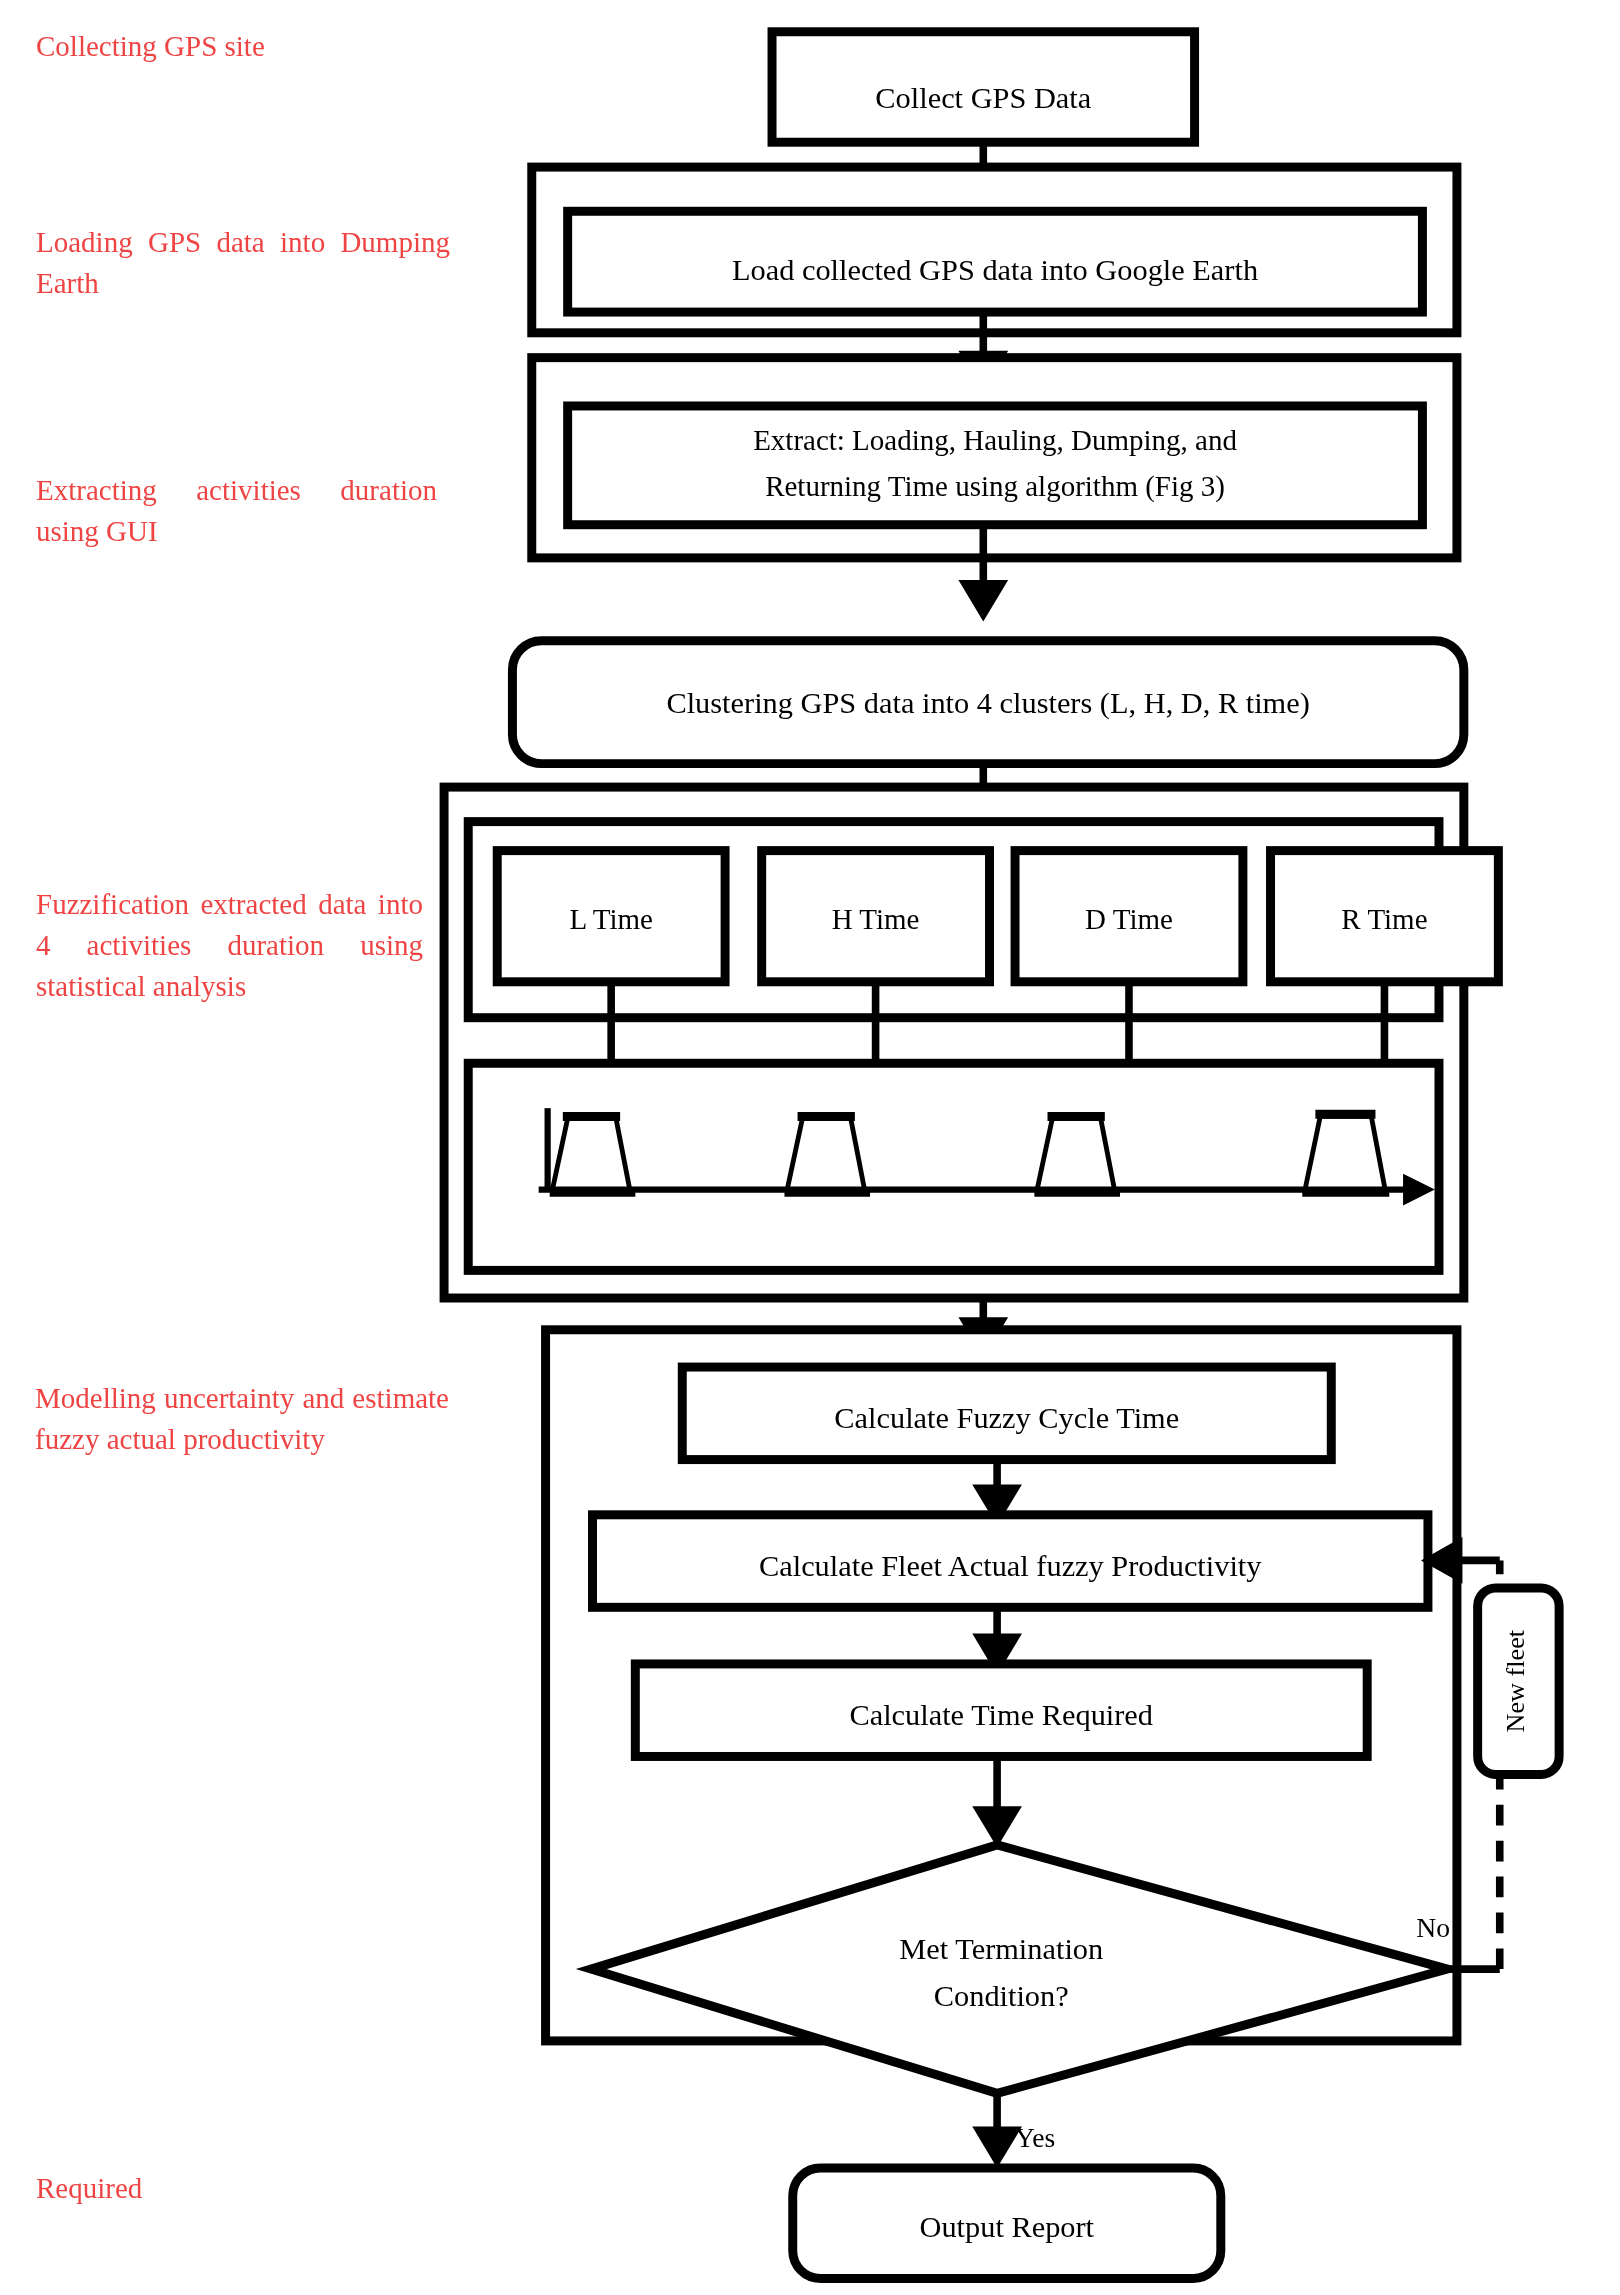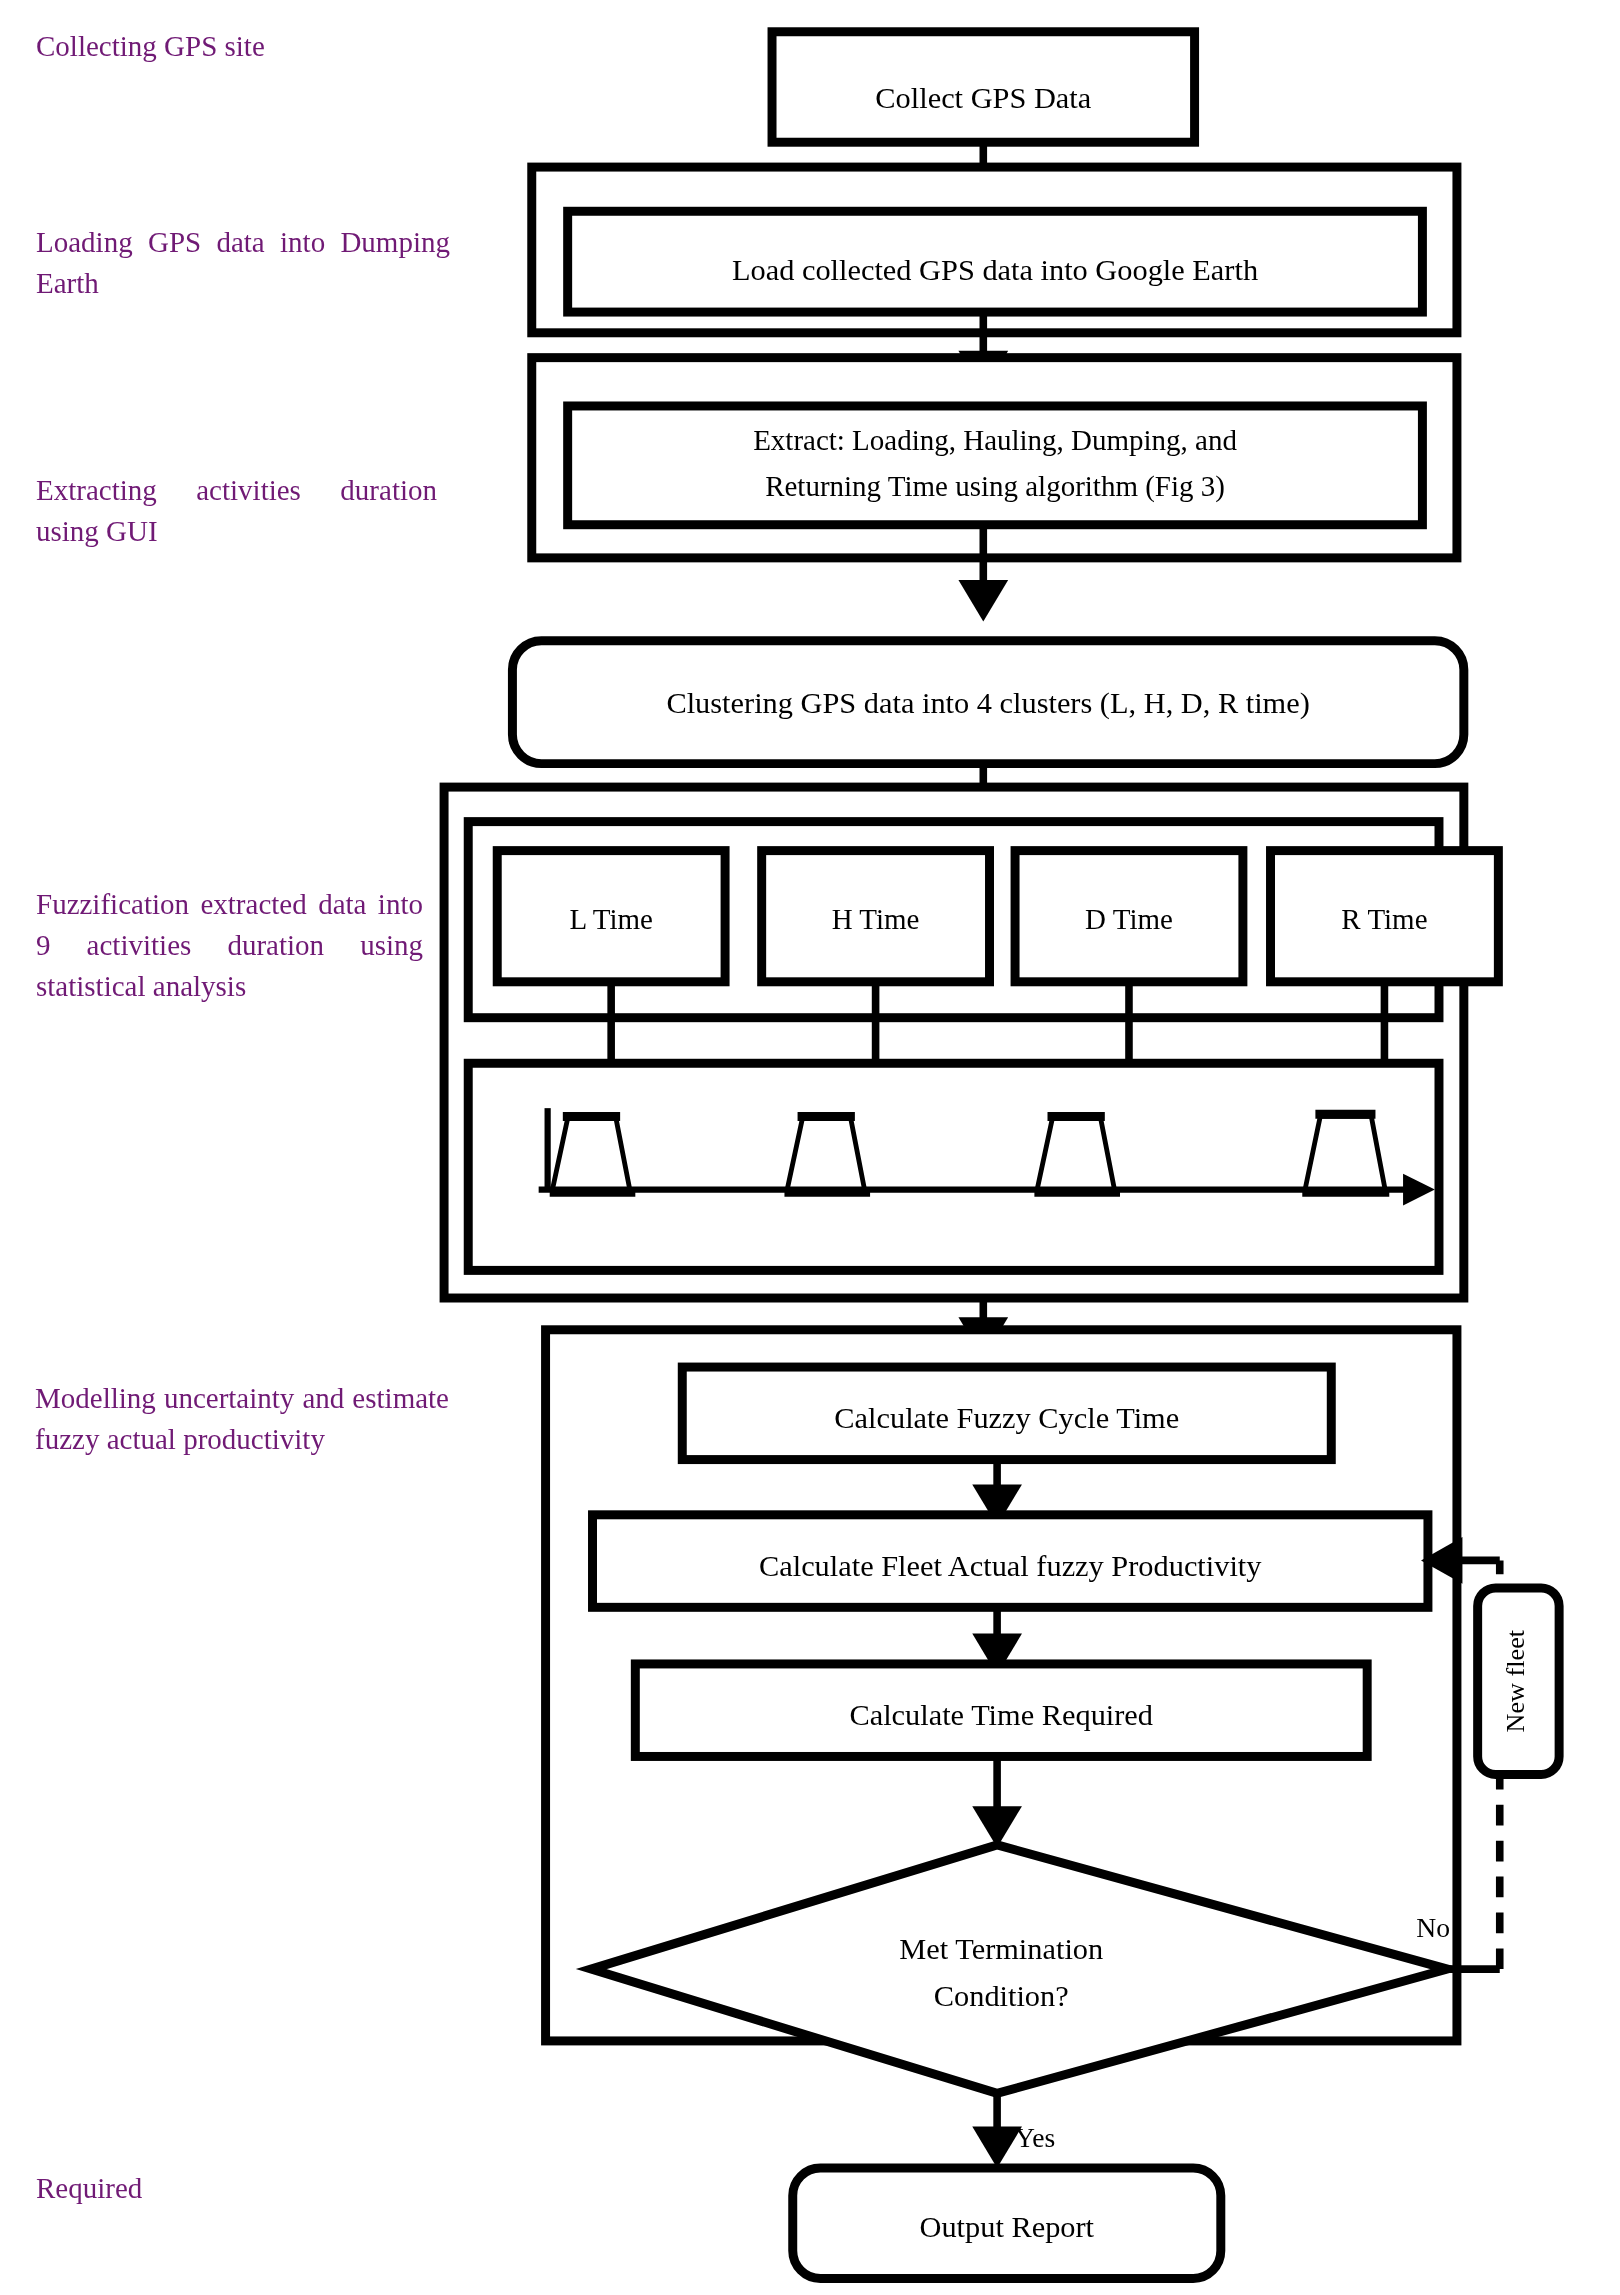--- a/index.html
+++ b/index.html
@@ -20,21 +20,21 @@
     left: 0;
     top: 0;
     width: 1620px;
     height: 2295px;
   }
   .stage-label {
     position: absolute;
     font-family: "Liberation Serif", "DejaVu Serif", serif;
     font-size: 29px;
     line-height: 1.42;
-    color: #701a75;
+    color: #ef4444;
     text-align: justify;
   }
   .node-text {
     font-family: "Liberation Serif", "DejaVu Serif", serif;
     fill: #000000;
     text-anchor: middle;
   }
   .sz-big { font-size: 44px; }
   .sz-mid { font-size: 42px; }
   .sz-small { font-size: 38px; }
@@ -66,21 +66,21 @@
 </style>
 </head>
 <body>
 
 <div class="stage-label" style="left:36px; top:26px; width:387px;">Collecting GPS site</div>
 
 <div class="stage-label" style="left:36px; top:222px; width:414px; text-align:justify;">Loading GPS data into Dumping Earth</div>
 
 <div class="stage-label" style="left:36px; top:470px; width:401px;">Extracting activities duration using GUI</div>
 
-<div class="stage-label" style="left:36px; top:884px; width:387px;">Fuzzification extracted data into 9 activities duration using statistical analysis</div>
+<div class="stage-label" style="left:36px; top:884px; width:387px;">Fuzzification extracted data into 4 activities duration using statistical analysis</div>
 
 <div class="stage-label" style="left:35px; top:1378px; width:414px;">Modelling uncertainty and estimate fuzzy actual productivity</div>
 
 <div class="stage-label" style="left:36px; top:2168px; width:387px;">Required</div>
 
 <svg id="canvas" viewBox="0 0 2346 3324" xmlns="http://www.w3.org/2000/svg">
 
   <defs>
     
   </defs>

